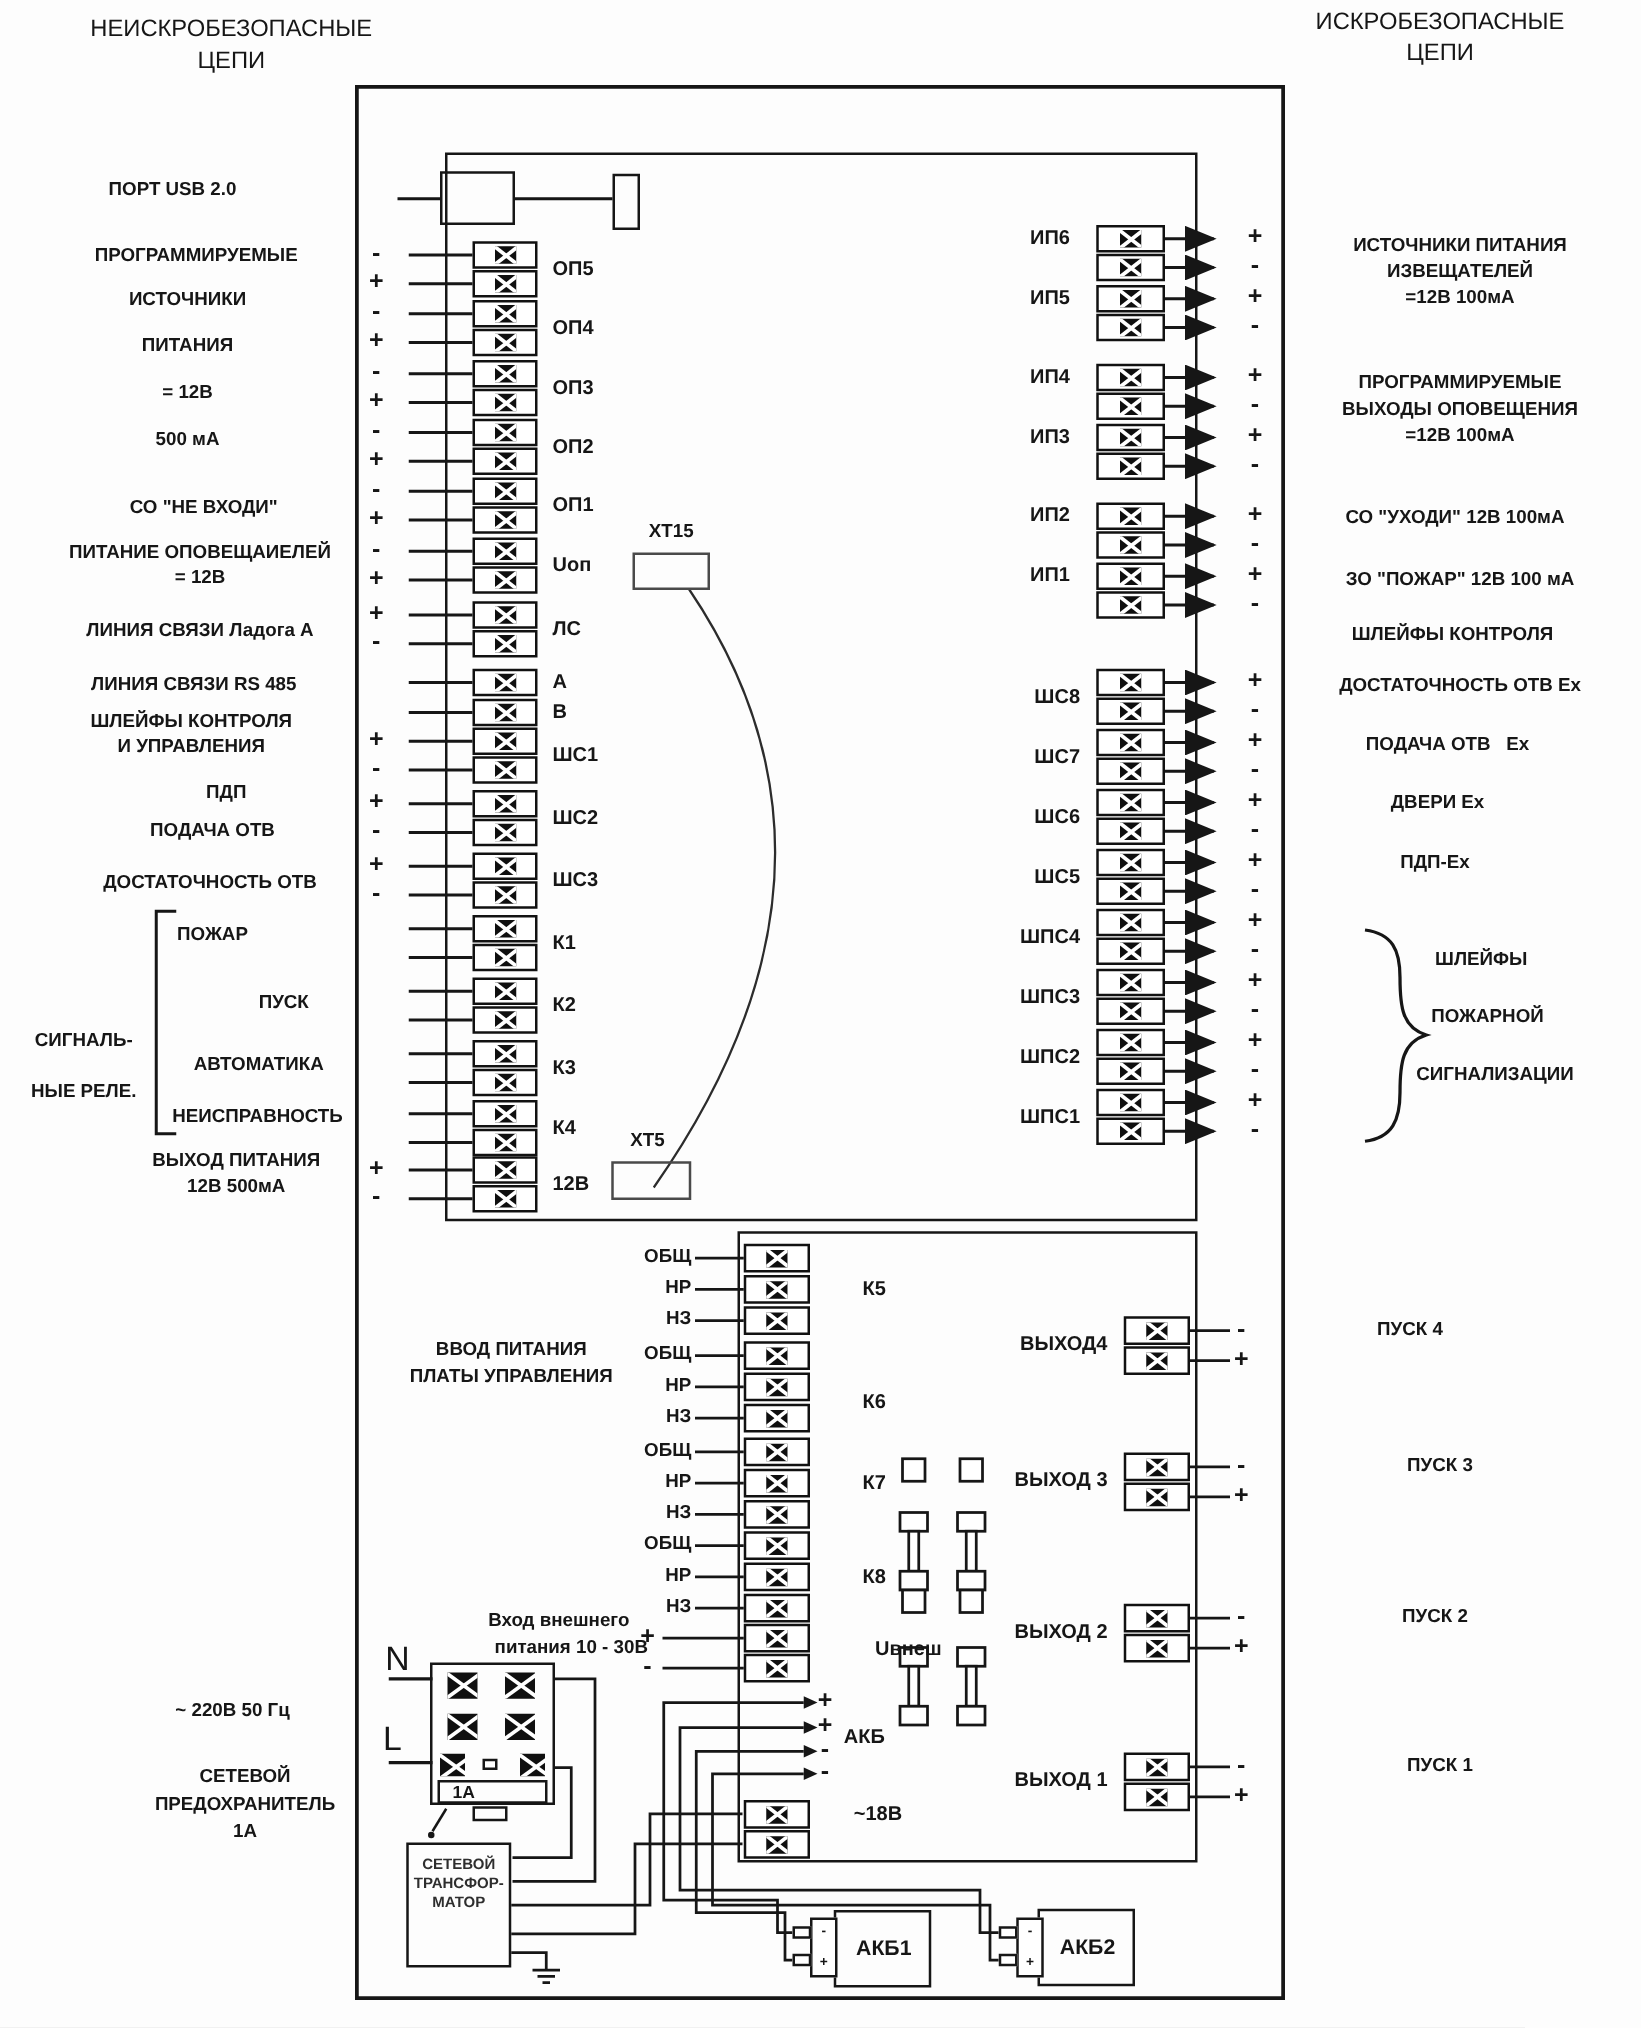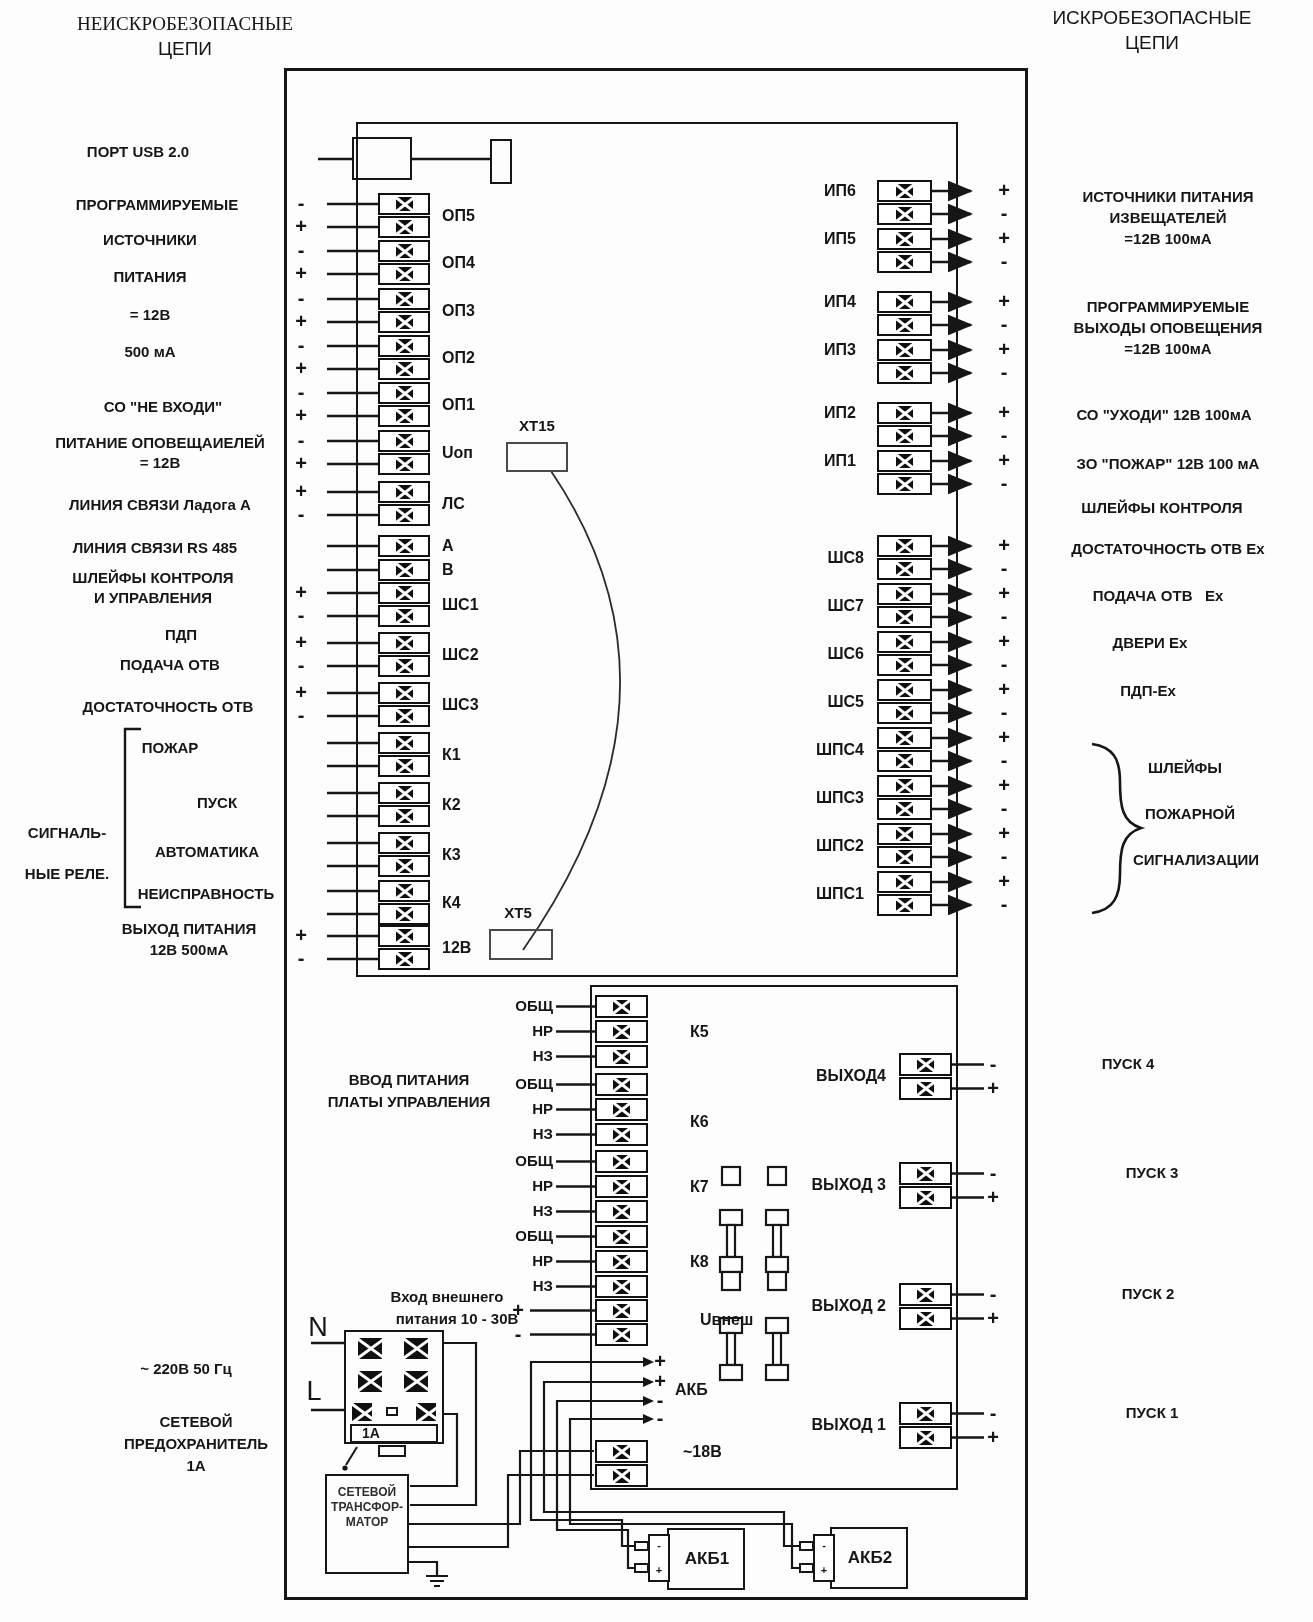--- a/index.html
+++ b/index.html
@@ -209,21 +209,21 @@
   <div class="box thin" style="left:634px;top:1563px;width:15px;height:10px;background:#fff;"></div>
   <div class="box thin" style="left:799px;top:1541px;width:15px;height:10px;background:#fff;"></div>
   <div class="box thin" style="left:799px;top:1563px;width:15px;height:10px;background:#fff;"></div>
   <span class="lbl tiny" style="left:659px;top:1546px;">-</span>
   <span class="lbl tiny" style="left:659px;top:1571px;">+</span>
   <span class="lbl tiny" style="left:824px;top:1546px;">-</span>
   <span class="lbl tiny" style="left:824px;top:1571px;">+</span>
   <span class="lbl" style="left:707px;top:1559px;font-size:17px;">АКБ1</span>
   <span class="lbl" style="left:870px;top:1558px;font-size:17px;">АКБ2</span>
 
-  <span class="lbl light" style="left:185px;top:24px;font-family:Liberation Serif, serif;">НЕИСКРОБЕЗОПАСНЫЕ</span>
+  <span class="lbl light" style="left:185px;top:24px;">НЕИСКРОБЕЗОПАСНЫЕ</span>
   <span class="lbl light" style="left:185px;top:49px;">ЦЕПИ</span>
   <span class="lbl light" style="left:1152px;top:18px;">ИСКРОБЕЗОПАСНЫЕ</span>
   <span class="lbl light" style="left:1152px;top:43px;">ЦЕПИ</span>
 
   <span class="lbl" style="left:537px;top:426px;">ХТ15</span>
   <span class="lbl" style="left:518px;top:913px;">ХТ5</span>
 
   <span class="lbl" style="left:409px;top:1080px;">ВВОД ПИТАНИЯ</span>
   <span class="lbl" style="left:409px;top:1102px;">ПЛАТЫ УПРАВЛЕНИЯ</span>
   <span class="lbl" style="left:447px;top:1297px;">Вход внешнего</span>
@@ -245,21 +245,21 @@
       <div class="lbl" style="left: 160px; top: 443px;">ПИТАНИЕ ОПОВЕЩАИЕЛЕЙ</div>
       <div class="lbl" style="left: 160px; top: 463px;">= 12В</div>
       <div class="lbl" style="left: 160px; top: 505px;">ЛИНИЯ СВЯЗИ Ладога А</div>
       <div class="lbl" style="left: 155px; top: 548px;">ЛИНИЯ СВЯЗИ RS 485</div>
       <div class="lbl" style="left: 153px; top: 578px;">ШЛЕЙФЫ КОНТРОЛЯ</div>
       <div class="lbl" style="left: 153px; top: 598px;">И УПРАВЛЕНИЯ</div>
       <div class="lbl" style="left: 181px; top: 635px;">ПДП</div>
       <div class="lbl" style="left: 170px; top: 665px;">ПОДАЧА ОТВ</div>
       <div class="lbl" style="left: 168px; top: 707px;">ДОСТАТОЧНОСТЬ ОТВ</div>
       <div class="lbl" style="left: 170px; top: 748px;">ПОЖАР</div>
-      <div class="lbl" style="left: 217px; top: 803px;">ПУСК</div>
+      <div class="lbl" style="left: 227px; top: 803px;">ПУСК</div>
       <div class="lbl" style="left: 207px; top: 852px;">АВТОМАТИКА</div>
       <div class="lbl" style="left: 206px; top: 894px;">НЕИСПРАВНОСТЬ</div>
       <div class="lbl" style="left: 67px; top: 833px;">СИГНАЛЬ-</div>
       <div class="lbl" style="left: 67px; top: 853px; margin-top: 21px;">НЫЕ РЕЛЕ.</div>
       <div class="lbl" style="left: 189px; top: 929px;">ВЫХОД ПИТАНИЯ</div>
       <div class="lbl" style="left: 189px; top: 950px;">12В 500мА</div>
       <div class="lbl" style="left: 186px; top: 1369px;">~ 220В 50 Гц</div>
       <div class="lbl" style="left: 196px; top: 1422px;">СЕТЕВОЙ</div>
       <div class="lbl" style="left: 196px; top: 1444px;">ПРЕДОХРАНИТЕЛЬ</div>
       <div class="lbl" style="left: 196px; top: 1466px;">1А</div>

